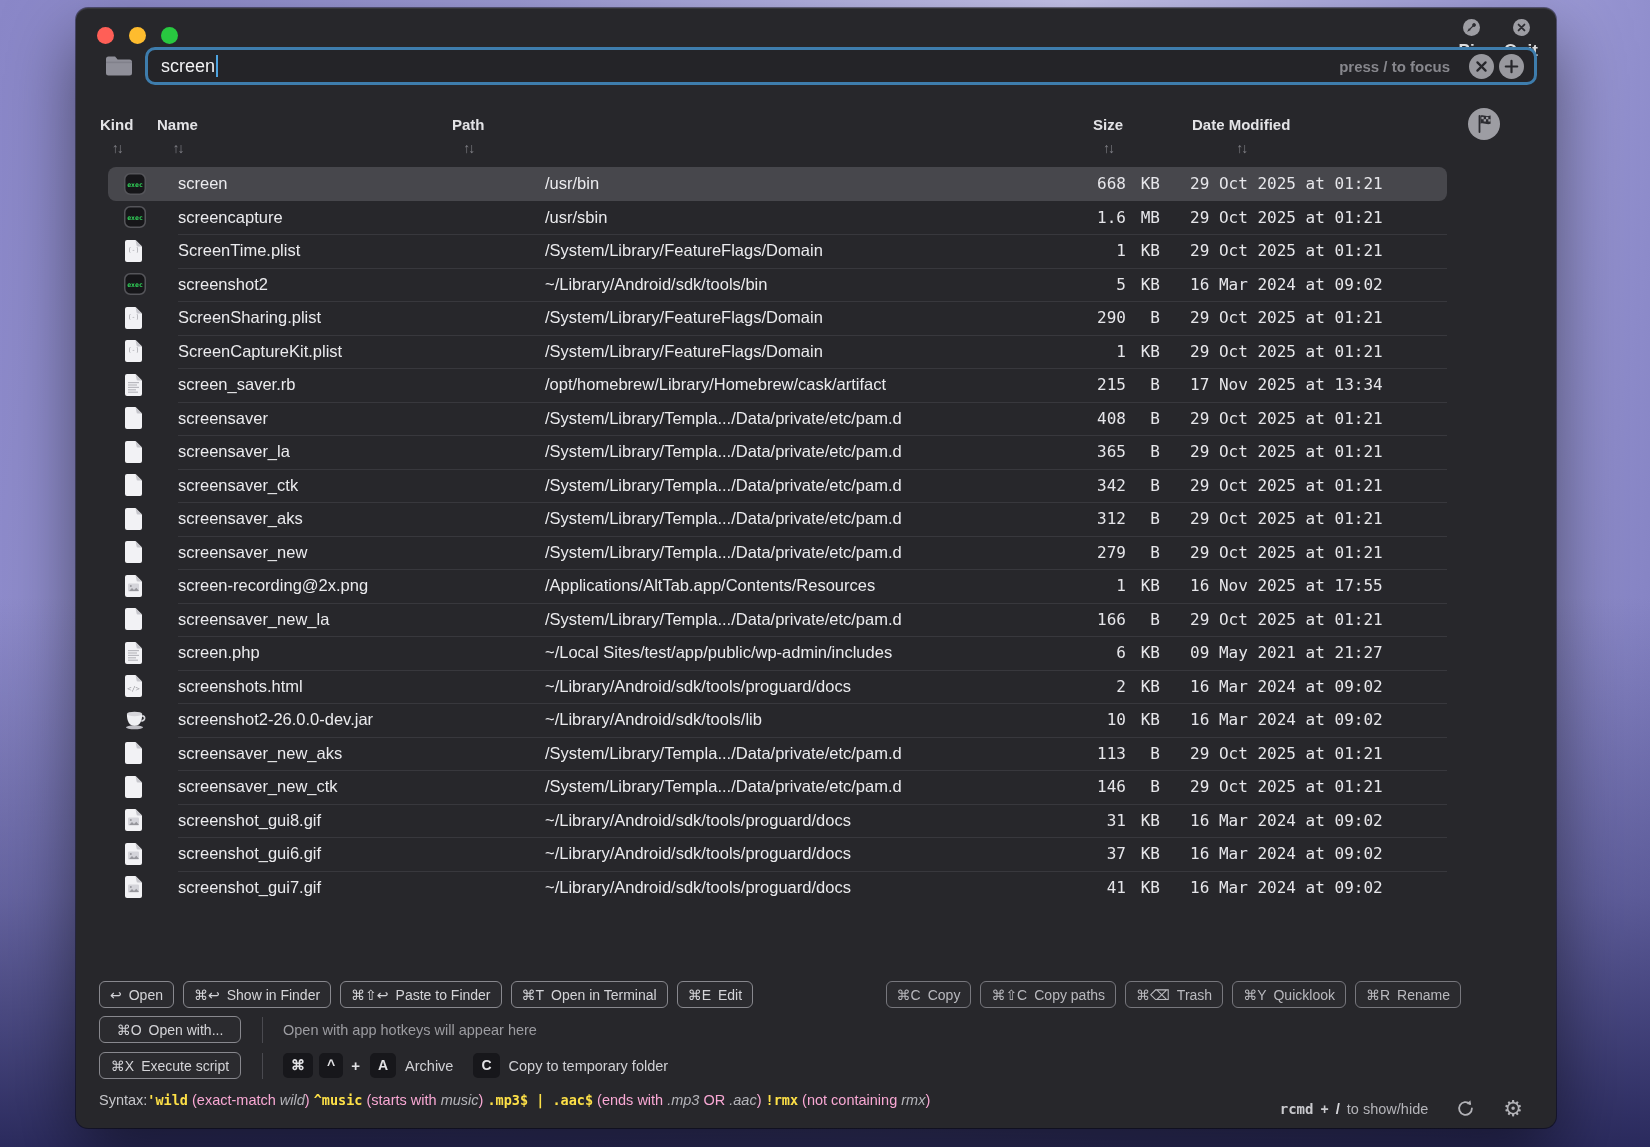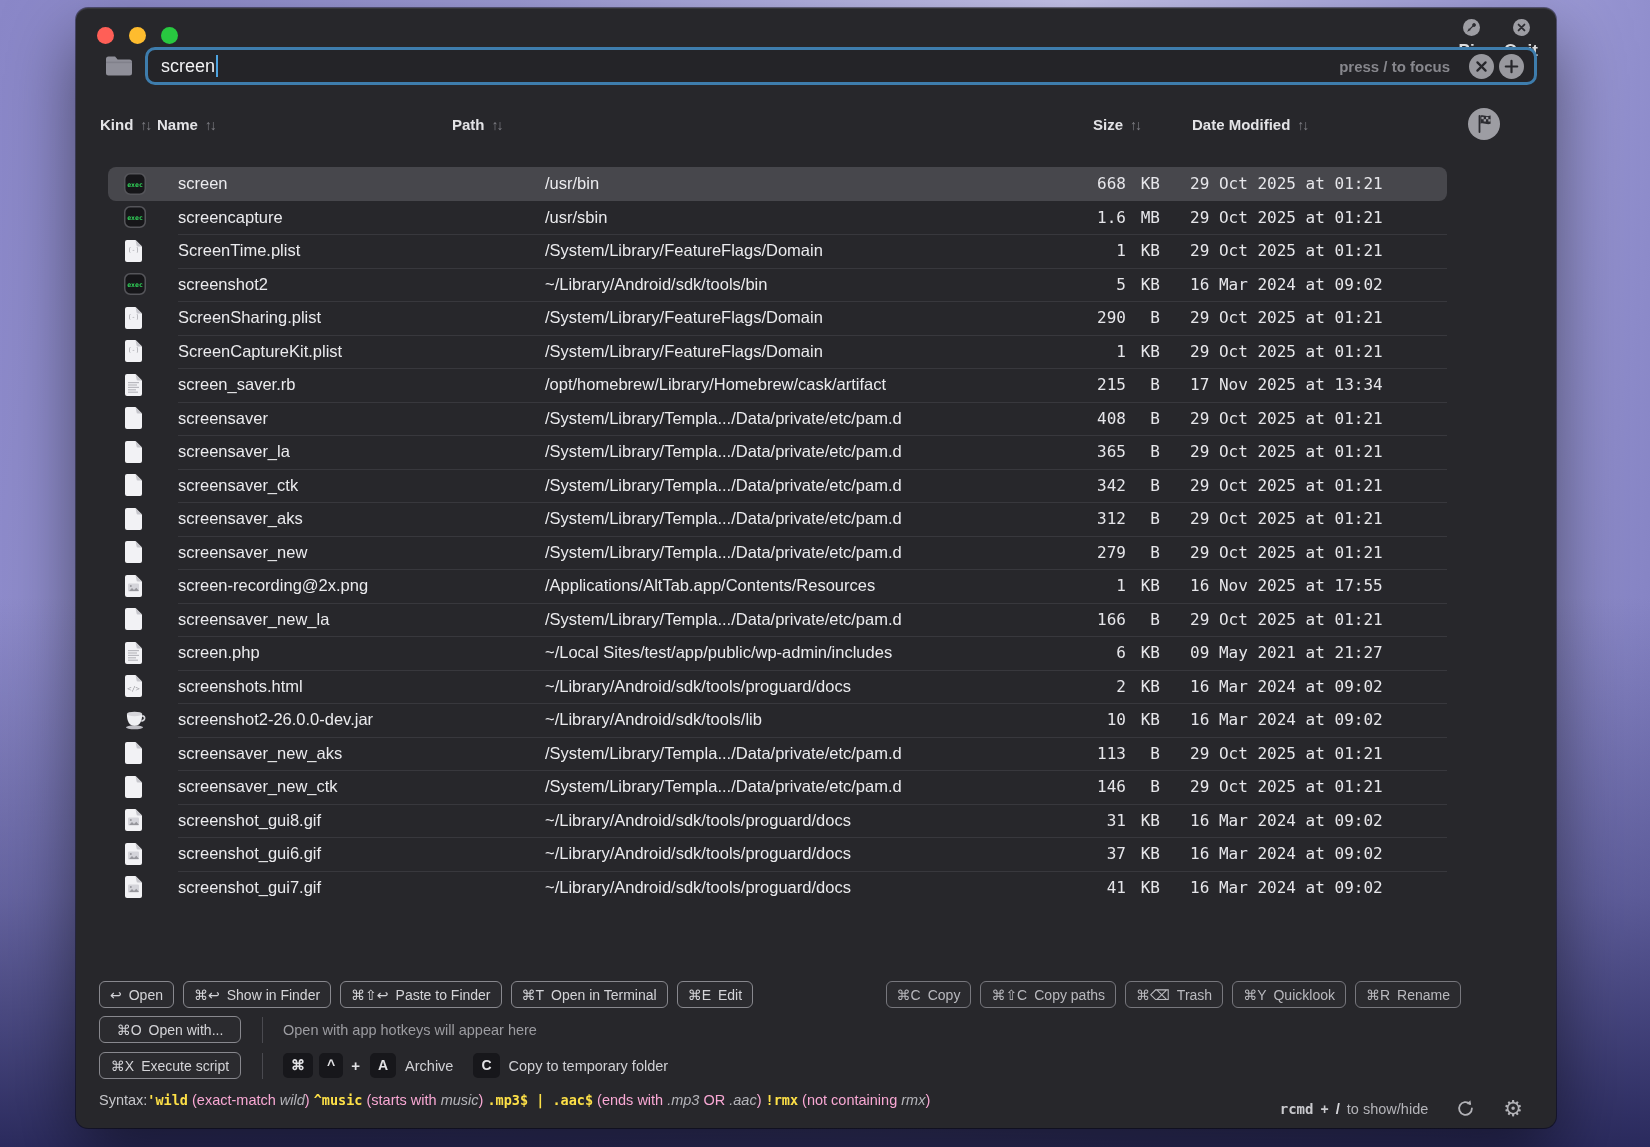--- a/index.html
+++ b/index.html
@@ -37,21 +37,21 @@
   }
   .search-text { color: #f2f2f4; font-size: 18px; }
   .caret { display: inline-block; width: 2px; height: 22px; background: #4da3e0; margin-left: 1px; vertical-align: middle; }
   .search-spacer { flex: 1; }
   .search-hint { color: #87878d; font-size: 15px; font-weight: 600; margin-right: 14px; }
   .round-btn { width: 25px; height: 25px; margin-left: 5px; display: flex; cursor: default; }
 
   
   .table-header { position: absolute; top: 104px; left: 0; right: 0; height: 32px; }
   .th { position: absolute; top: 4px; display: flex; align-items: center; gap: 7px;
-        color: #e3e3e6; font-size: 15px; font-weight: 700; cursor: default; }
+        color: #e3e3e6; font-size: 15px; font-weight: 700; cursor: default; flex-direction: column; }
   .sort { color: #7f7f85; font-size: 14px; font-weight: 400; letter-spacing: -2px; }
   .th-kind { left: 24px; }
   .th-name { left: 81px; }
   .th-path { left: 376px; }
   .th-size { left: 1017px; }
   .th-date { left: 1116px; }
   .flag-btn { position: absolute; left: 1392px; top: -4px; width: 32px; height: 32px; }
 
   
   .rows { position: absolute; top: 159px; left: 32px; right: 109px; }

